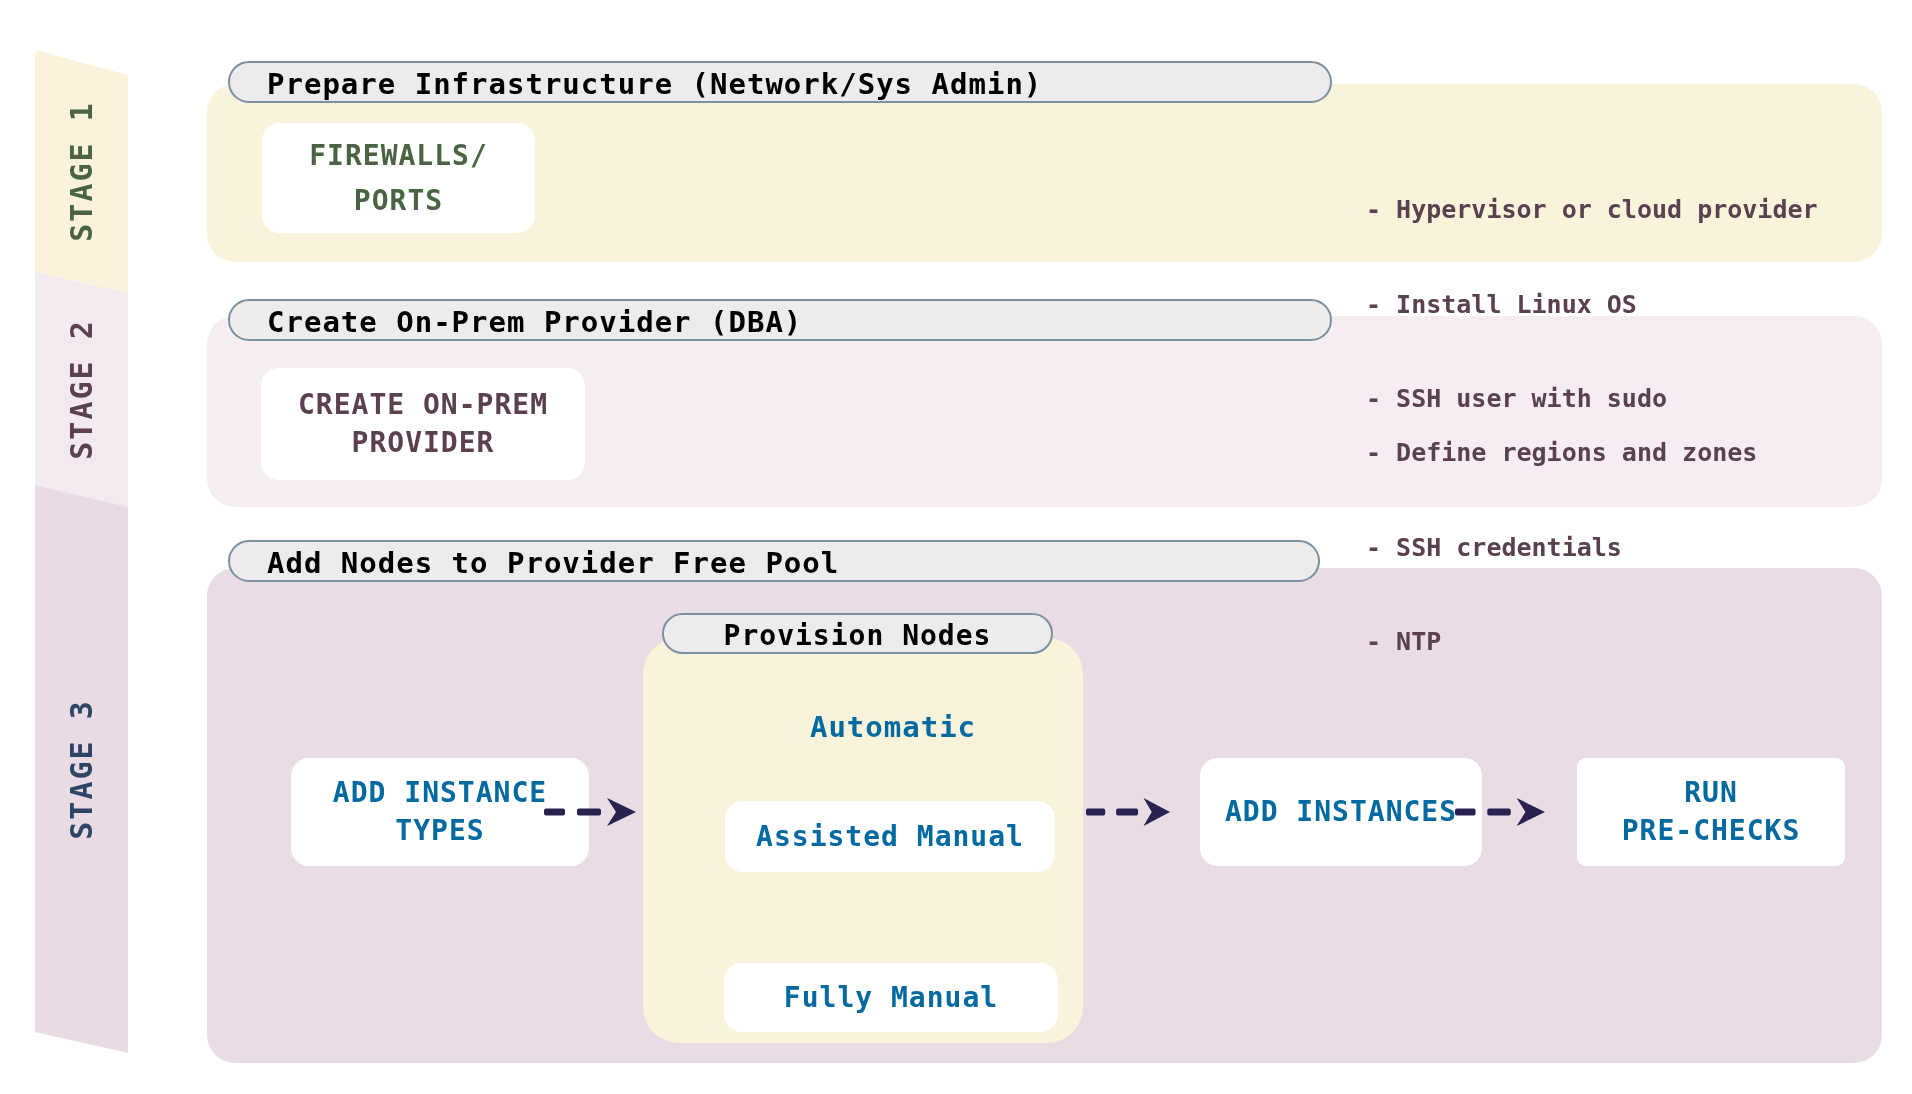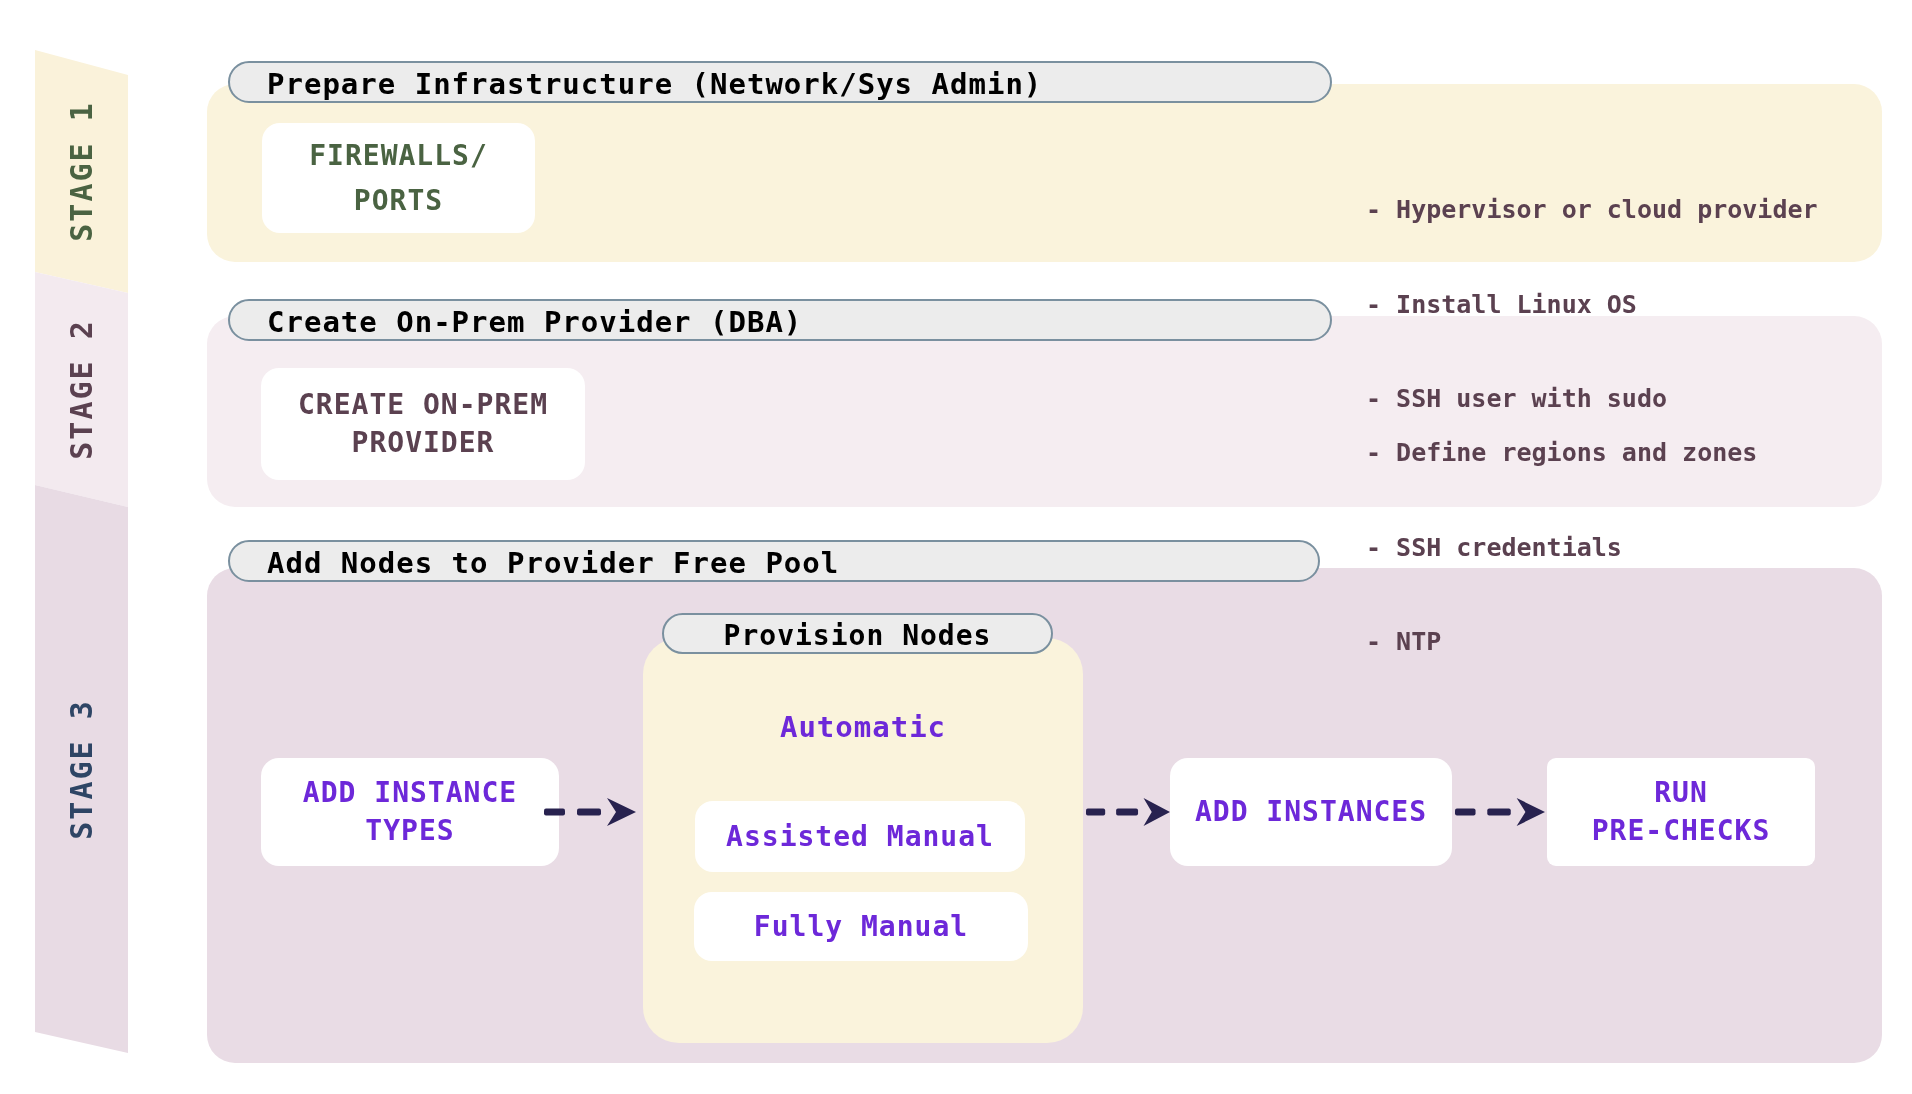--- a/index.html
+++ b/index.html
@@ -31,27 +31,27 @@
     padding-left:37px;white-space:nowrap;}
   .pill-1{left:228px;top:61px;width:1104px;}
   .pill-2{left:228px;top:299px;width:1104px;}
   .pill-3{left:228px;top:540px;width:1092px;}
   .pill-provision{left:662px;top:613px;width:391px;height:41px;justify-content:center;padding-left:0;font-size:28px;}
   
   .node{position:absolute;background:#ffffff;border-radius:18px;display:flex;flex-direction:column;
     align-items:center;justify-content:center;text-align:center;font-size:28px;letter-spacing:1px;line-height:38px;}
   .green{color:#4a6342;gap:7px;}
   .plum{color:#5b4150;align-items:center;}
-  .navy{color:#6d28d9;}
+  .navy{color:#0369a1;margin-left:30px;}
   .box-firewalls{left:262px;top:123px;width:273px;height:110px;}
   .box-preparevms{left:583px;top:123px;width:268px;height:110px;}
   .box-createprovider{left:261px;top:368px;width:324px;height:112px;}
   .box-addinstancetypes{left:261px;top:758px;width:298px;height:108px;}
   .box-assistedmanual{left:695px;top:801px;width:330px;height:71px;}
-  .box-fullymanual{left:694px;top:892px;width:334px;height:69px;}
+  .box-fullymanual{left:694px;top:963px;width:334px;height:69px;}
   .box-addinstances{left:1170px;top:758px;width:282px;height:108px;}
   .box-runprechecks{left:1547px;top:758px;width:268px;height:108px;border-radius:9px;}
   
   .provision-container{position:absolute;left:643px;top:638px;width:440px;height:405px;background:#faf3dc;border-radius:36px;}
   .automatic-label{position:absolute;left:643px;top:710px;width:440px;text-align:center;font-size:29px;letter-spacing:1px;}
   
   .notes{position:absolute;left:1366px;color:#5b4150;font-size:25px;line-height:31.5px;white-space:pre;}
   .notes-1{top:131px;}
   .notes-2{top:374px;}
   

